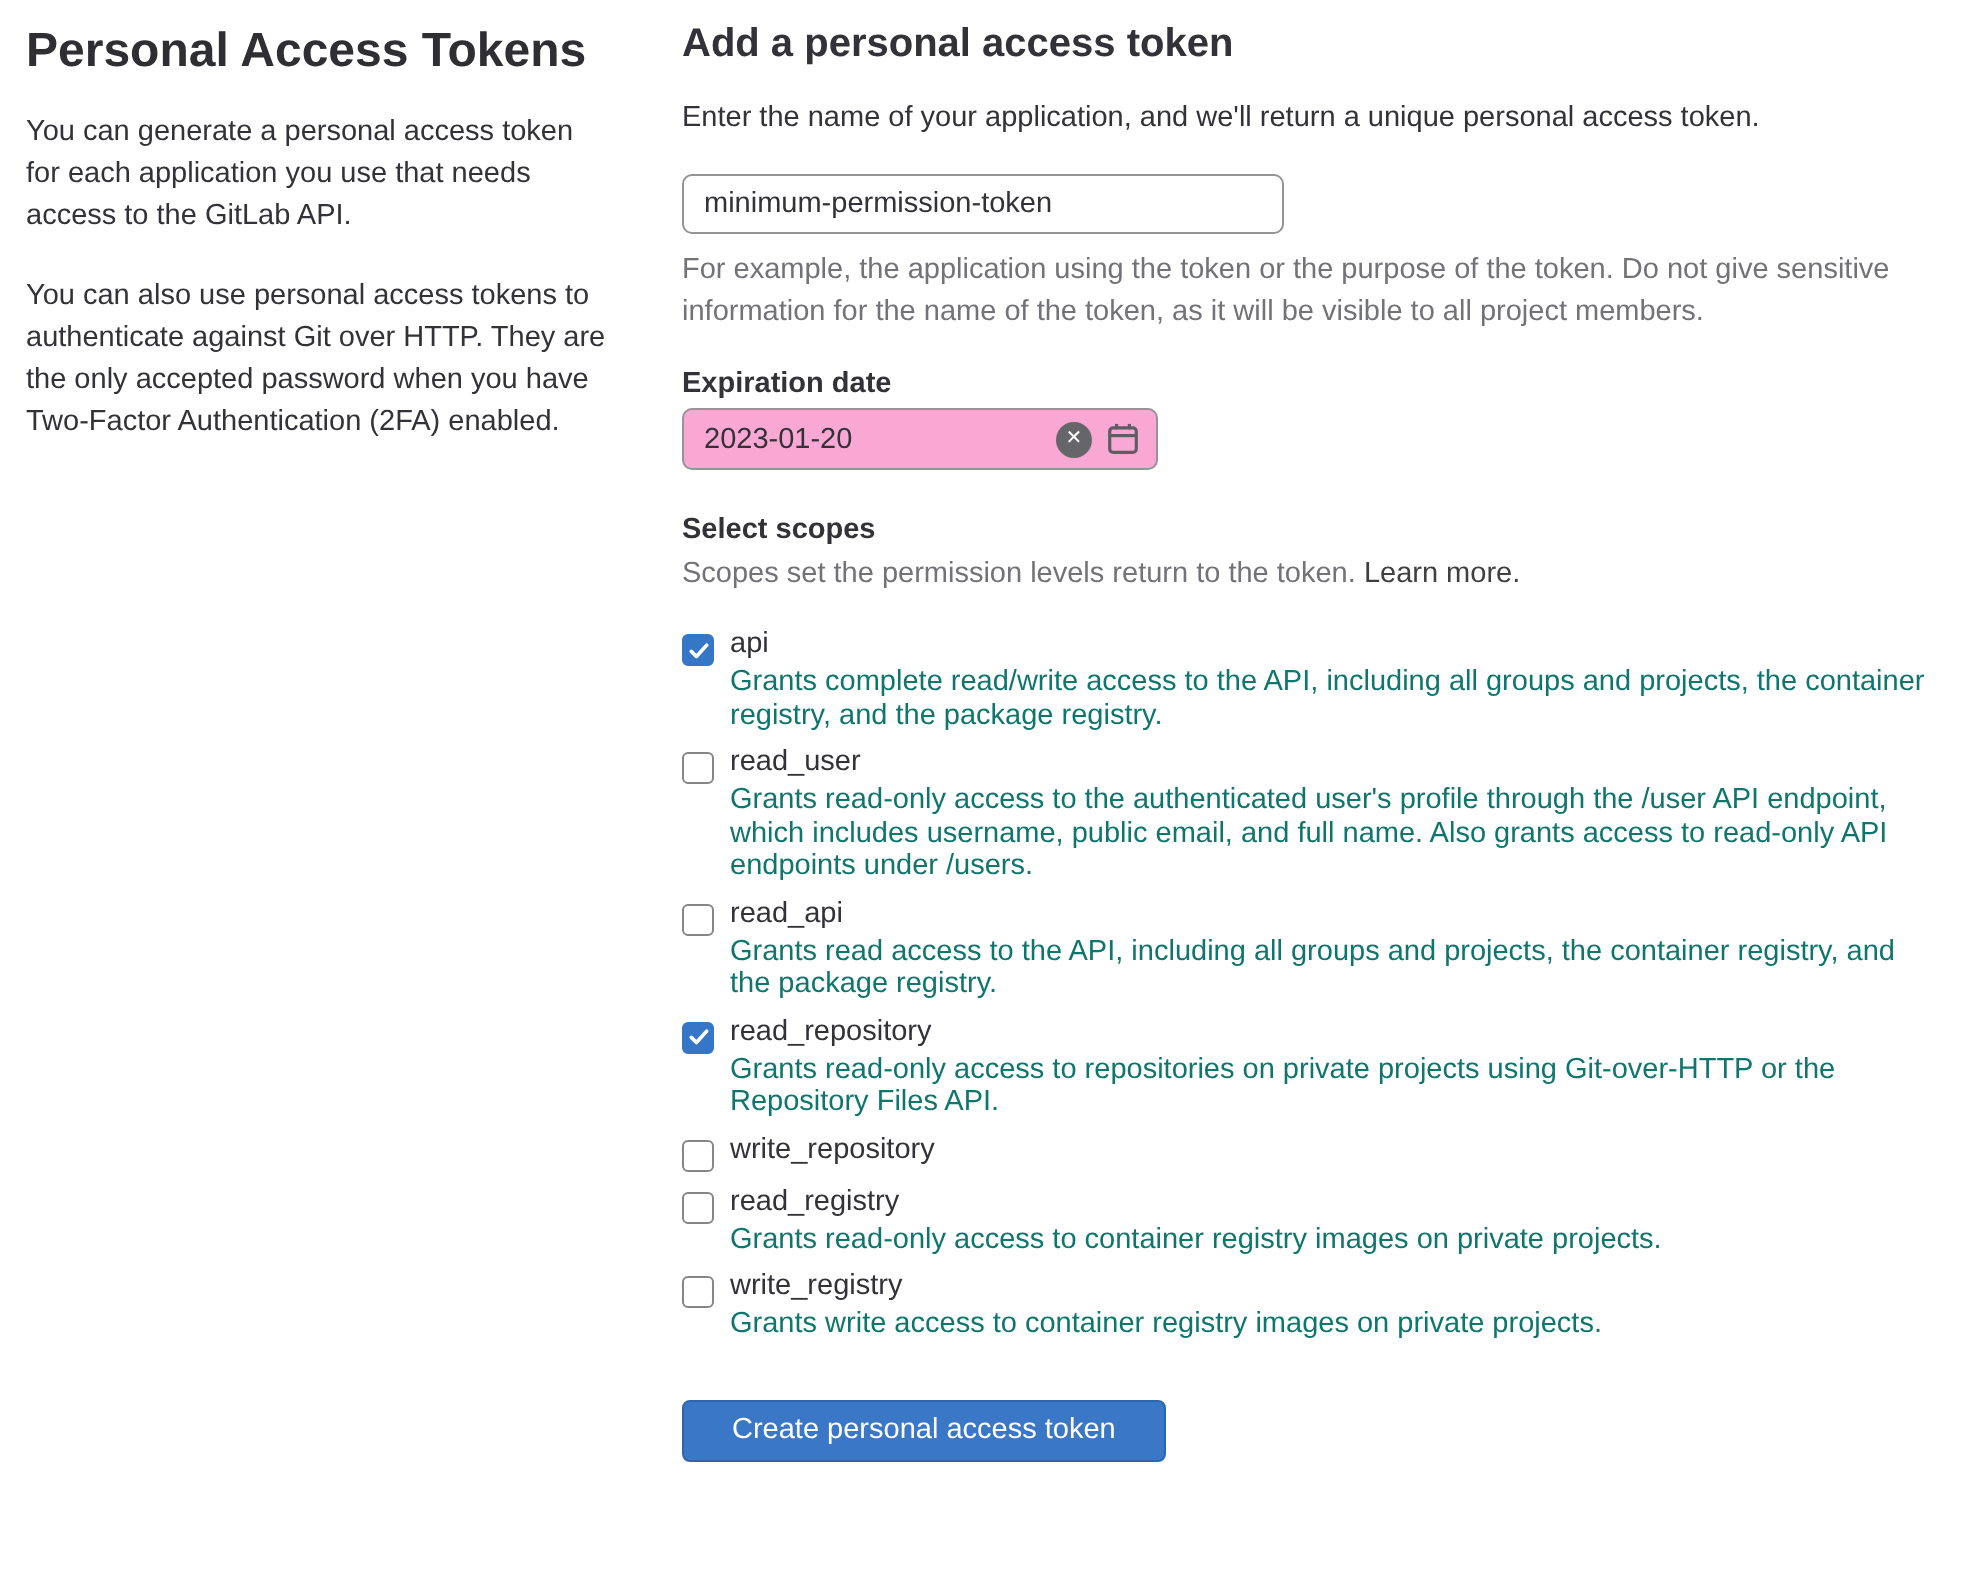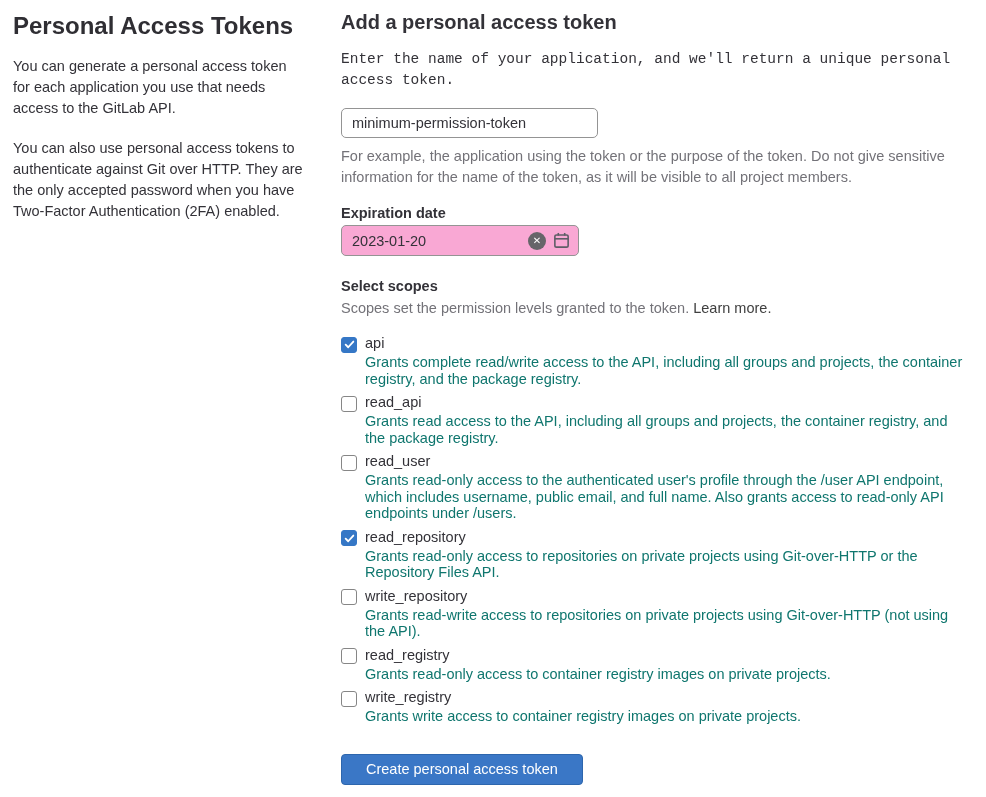--- a/index.html
+++ b/index.html
@@ -43,30 +43,29 @@
   }
   .form-heading {
     font-size: 20px;
     font-weight: bold;
     margin: 0 0 8px;
     line-height: 21px;
   }
   .form-desc {
     margin: 16px 0 17px;
     line-height: 21px;
-    font-family: Liberation Mono, monospace;
   }
   .field-label {
     display: block;
     font-weight: bold;
     line-height: 21px;
     margin: 0 0 5px;
   }
   .text-input {
-    width: 257px;
+    width: 301px;
     height: 30px;
     border: 1px solid #949494;
     border-radius: 5px;
     padding: 0 10px;
     font: inherit;
     color: #333238;
     background: #fff;
   }
   .help-text {
     color: #737278;
@@ -121,21 +120,21 @@
     display: flex;
   }
   .scopes-label { margin-top: 20px; margin-bottom: 1px; }
   .scopes-desc { margin: 0; }
   .learn-more { color: #404040; text-decoration: none; cursor: pointer; }
 
   .scopes-list { margin-top: 14px; }
   .scope-item { margin-bottom: 5px; }
   .scope-row {
     display: flex;
-    align-items: center;
+    align-items: flex-end;
     line-height: 21px;
   }
   .checkbox {
     width: 16px;
     height: 16px;
     border: 1px solid #868686;
     border-radius: 3px;
     background: #fff;
     margin: 2.5px 8px 0 0;
     flex-shrink: 0;
@@ -195,53 +194,53 @@
         <svg width="17" height="17" viewBox="0 0 16 16" fill="none" xmlns="http://www.w3.org/2000/svg">
           <rect x="1.75" y="2.75" width="12.5" height="11.5" rx="1.6" stroke="#5e5d66" stroke-width="1.5"></rect>
           <line x1="1.75" y1="6.4" x2="14.25" y2="6.4" stroke="#5e5d66" stroke-width="1.5"></line>
           <line x1="5" y1="0.9" x2="5" y2="3.4" stroke="#5e5d66" stroke-width="1.5"></line>
           <line x1="11" y1="0.9" x2="11" y2="3.4" stroke="#5e5d66" stroke-width="1.5"></line>
         </svg>
       </button>
     </div>
 
     <label class="field-label scopes-label">Select scopes</label>
-    <p class="help-text scopes-desc"><span>Scopes set the permission levels granted to the token.</span> <a class="learn-more">Learn more.</a></p>
+    <p class="help-text scopes-desc"><span>Scopes set the permission levels return to the token.</span> <a class="learn-more">Learn more.</a></p>
 
     <div class="scopes-list" id="scopes-list">
   <div class="scope-item">
     <div class="scope-row">
       <span class="checkbox checked">
         <svg width="11" height="11" viewBox="0 0 12 12" fill="none" xmlns="http://www.w3.org/2000/svg">
           <path d="M1.8 6.2 L4.6 9 L10.2 2.8" stroke="#ffffff" stroke-width="2" stroke-linecap="round" stroke-linejoin="round"></path>
         </svg>
       </span>
       <span class="scope-name">api</span>
     </div>
     <div class="scope-desc">Grants complete read/write access to the API, including all groups and projects, the container registry, and the package registry.</div>
   </div>
 
   <div class="scope-item">
     <div class="scope-row">
       <span class="checkbox">
         
       </span>
+      <span class="scope-name">read_user</span>
+    </div>
+    <div class="scope-desc">Grants read-only access to the authenticated user's profile through the /user API endpoint, which includes username, public email, and full name. Also grants access to read-only API endpoints under /users.</div>
+  </div>
+
+  <div class="scope-item">
+    <div class="scope-row">
+      <span class="checkbox">
+        
+      </span>
       <span class="scope-name">read_api</span>
     </div>
     <div class="scope-desc">Grants read access to the API, including all groups and projects, the container registry, and the package registry.</div>
-  </div>
-
-  <div class="scope-item">
-    <div class="scope-row">
-      <span class="checkbox">
-        
-      </span>
-      <span class="scope-name">read_user</span>
-    </div>
-    <div class="scope-desc">Grants read-only access to the authenticated user's profile through the /user API endpoint, which includes username, public email, and full name. Also grants access to read-only API endpoints under /users.</div>
   </div>
 
   <div class="scope-item">
     <div class="scope-row">
       <span class="checkbox checked">
         <svg width="11" height="11" viewBox="0 0 12 12" fill="none" xmlns="http://www.w3.org/2000/svg">
           <path d="M1.8 6.2 L4.6 9 L10.2 2.8" stroke="#ffffff" stroke-width="2" stroke-linecap="round" stroke-linejoin="round"></path>
         </svg>
       </span>
       <span class="scope-name">read_repository</span>
@@ -249,21 +248,20 @@
     <div class="scope-desc">Grants read-only access to repositories on private projects using Git-over-HTTP or the Repository Files API.</div>
   </div>
 
   <div class="scope-item">
     <div class="scope-row">
       <span class="checkbox">
         
       </span>
       <span class="scope-name">write_repository</span>
     </div>
-    <div class="scope-desc">Grants read-write access to repositories on private projects using Git-over-HTTP (not using the API).</div>
   </div>
 
   <div class="scope-item">
     <div class="scope-row">
       <span class="checkbox">
         
       </span>
       <span class="scope-name">read_registry</span>
     </div>
     <div class="scope-desc">Grants read-only access to container registry images on private projects.</div>

